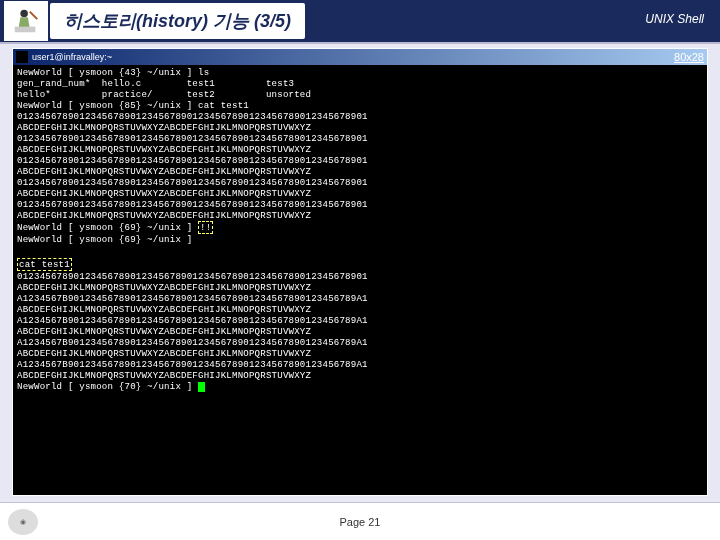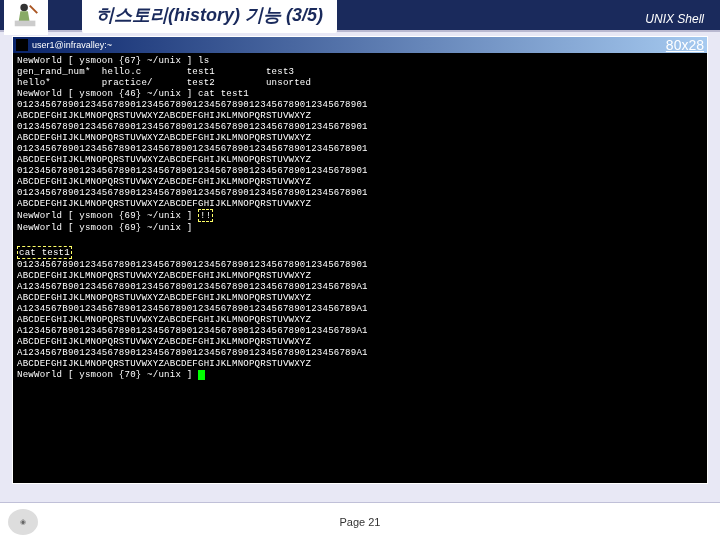--- a/index.html
+++ b/index.html
@@ -5,27 +5,26 @@
   * { margin: 0; padding: 0; box-sizing: border-box; }
   body {
     width: 720px;
     height: 540px;
     background: #e8e8f5;
     font-family: Arial, sans-serif;
     position: relative;
     overflow: hidden;
   }
   .header {
-    height: 32px;
+    height: 44px;
     background: linear-gradient(to bottom, #1a2a5c 0%, #1a2a5c 100%);
     display: flex;
     align-items: center;
     position: relative;
     border-bottom: 2px solid #b8b8d0;
-    gap: 32px;
   }
   .header-icon {
     width: 44px;
     height: 40px;
     background: #fff;
     margin-left: 4px;
     display: flex;
     align-items: center;
     justify-content: center;
   }
@@ -70,21 +69,21 @@
     font-family: Tahoma, sans-serif;
   }
   .term-titlebar-icon {
     width: 12px; height: 12px;
     background: #000;
     margin-right: 4px;
     display: inline-block;
   }
   .term-titlebar-right {
     margin-left: auto;
-    font-size: 14px;
+    font-size: 11px;
     text-decoration: underline;
   }
   .terminal {
     background: #000;
     color: #fff;
     font-family: "Courier New", monospace;
     font-size: 9.1px;
     line-height: 11px;
     padding: 2px 4px;
     white-space: pre;
@@ -167,24 +166,24 @@
   </div>
   <div class="header-right">UNIX Shell</div>
 </div>
 
 <div class="terminal-wrap">
   <div class="term-titlebar">
     <span class="term-titlebar-icon"></span>
     <span>user1@infravalley:~</span>
     <span class="term-titlebar-right">80x28</span>
   </div>
-  <div class="terminal"><span>NewWorld [ ysmoon {67} ~/unix ] ls</span>
+  <div class="terminal"><span>NewWorld [ ysmoon {43} ~/unix ] ls</span>
 <span>gen_rand_num*  hello.c        test1         test3</span>
 <span>hello*         practice/      test2         unsorted</span>
-<span>NewWorld [ ysmoon {46} ~/unix ] cat test1</span>
+<span>NewWorld [ ysmoon {85} ~/unix ] cat test1</span>
 <span>01234567890123456789012345678901234567890123456789012345678901</span>
 <span>ABCDEFGHIJKLMNOPQRSTUVWXYZABCDEFGHIJKLMNOPQRSTUVWXYZ</span>
 <span>01234567890123456789012345678901234567890123456789012345678901</span>
 <span>ABCDEFGHIJKLMNOPQRSTUVWXYZABCDEFGHIJKLMNOPQRSTUVWXYZ</span>
 <span>01234567890123456789012345678901234567890123456789012345678901</span>
 <span>ABCDEFGHIJKLMNOPQRSTUVWXYZABCDEFGHIJKLMNOPQRSTUVWXYZ</span>
 <span>01234567890123456789012345678901234567890123456789012345678901</span>
 <span>ABCDEFGHIJKLMNOPQRSTUVWXYZABCDEFGHIJKLMNOPQRSTUVWXYZ</span>
 <span>01234567890123456789012345678901234567890123456789012345678901</span>
 <span>ABCDEFGHIJKLMNOPQRSTUVWXYZABCDEFGHIJKLMNOPQRSTUVWXYZ</span>

